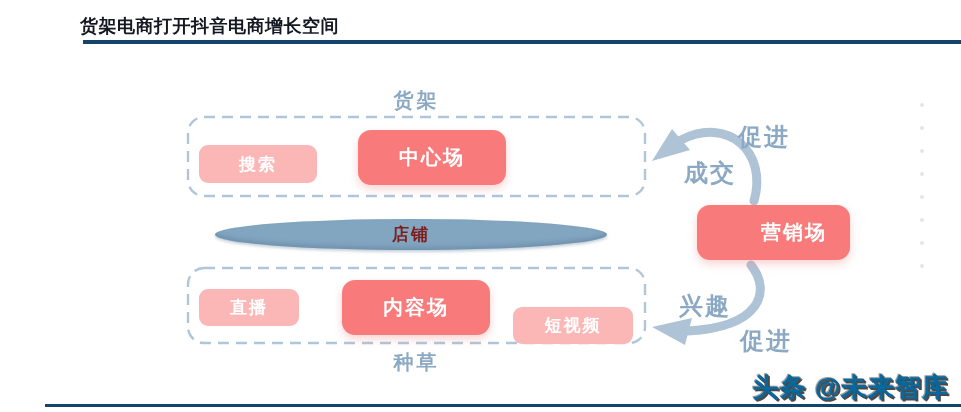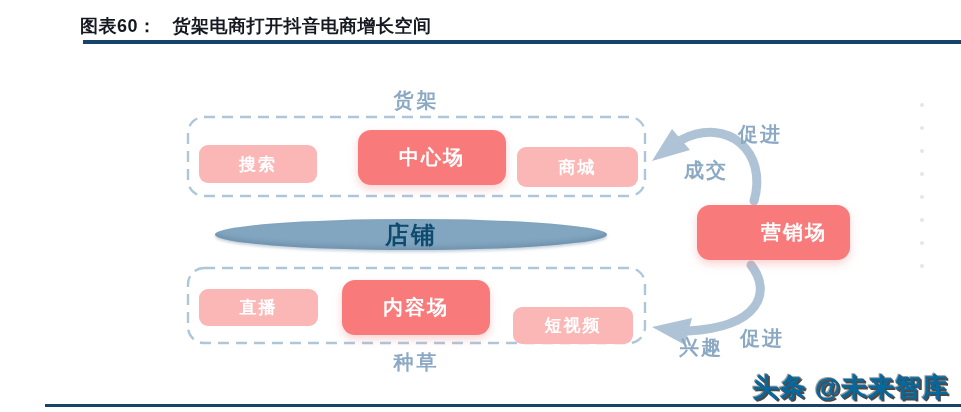--- a/index.html
+++ b/index.html
@@ -54,57 +54,56 @@
   .box.light{
     background:var(--light-box);border-radius:9px;font-size:17px;
   }
   .box.primary{
     background:var(--primary-box);border-radius:13px;font-size:20px;
     box-shadow:0 4px 8px rgba(240,130,130,0.35);
   }
   .box-search{left:199px;top:145px;width:118px;height:38px;}
   .box-central{left:342px;top:130px;width:148px;height:55px;margin-left:16px;}
   .box-mall{left:517px;top:147px;width:121px;height:40px;}
-  .box-live{left:199px;top:289px;width:119px;height:37px;}
+  .box-live{left:199px;top:289px;width:100px;height:37px;}
   .box-content{left:342px;top:280px;width:148px;height:55px;}
   .box-video{left:513px;top:289px;width:120px;height:37px;margin-top:18px;}
   .box-marketing{left:697px;top:205px;width:153px;height:55px;padding-left:41px;}
   
   .store-ellipse{
     position:absolute;left:215px;top:219px;width:392px;height:31px;border-radius:50%;
     background:var(--ellipse-fill);
     box-shadow:0 2px 3px rgba(90,120,150,0.35), inset 0 -3px 4px rgba(60,90,120,0.25);
     display:flex;align-items:center;justify-content:center;
-    color:#0c4a6e;font-weight:bold;font-size:24px;letter-spacing:2px;
+    color:#7f1d1d;font-weight:bold;font-size:17px;letter-spacing:2px;
   }
   
   .flow-label{
-    position:absolute;color:var(--label-blue);font-weight:bold;font-size:20px;
+    position:absolute;color:var(--label-blue);font-weight:bold;font-size:24px;
     letter-spacing:2px;white-space:nowrap;
   }
   .lbl-promote-top{left:738px;top:121px;}
   .lbl-deal{left:684px;top:157px;}
-  .lbl-interest{left:679px;top:290px;margin-top:44px;}
+  .lbl-interest{left:679px;top:290px;}
   .lbl-promote-bottom{left:740px;top:325px;}
   
   .watermark{
     position:absolute;right:12px;top:370px;
     font-size:26px;font-weight:bold;letter-spacing:1px;white-space:nowrap;
     color:#0369a1;
     text-shadow:2px 2px 0 #4a4a4a, 1px 1px 0 #5a5a5a, -1px -1px 0 #9a9a9a,
                 0 0 2px rgba(0,0,0,0.35);
   }
 </style>
 </head>
 <body>
 
 <div class="stage">
 
   <div class="header">
-    <span class="figure-label">图表60：</span>
     <span class="figure-title">货架电商打开抖音电商增长空间</span>
   </div>
   <div class="top-rule"></div>
 
   <svg class="svg-layer" viewBox="0 0 961 412">
     <rect class="dashed-rect" x="188" y="117" width="457" height="79" rx="16" stroke-dasharray="11 7"></rect>
     <rect class="dashed-rect" x="188" y="268" width="457" height="75" rx="16" stroke-dasharray="11 7"></rect>
 
     <path class="arrow-stroke" d="M 754 201 C 768 152, 728 116, 681 140"></path>
     <polygon class="arrow-head" points="652,161 672,129 690,150"></polygon>
@@ -120,21 +119,20 @@
       <circle class="faint-dot" cx="922" cy="197" r="2"></circle>
       <circle class="faint-dot" cx="922" cy="220" r="2"></circle>
       <circle class="faint-dot" cx="922" cy="243" r="2"></circle>
       <circle class="faint-dot" cx="922" cy="266" r="2"></circle>
     </g>
   </svg>
 
   <div class="group-label shelf">货架</div>
   <div class="box light box-search">搜索</div>
   <div class="box primary box-central">中心场</div>
-  <div class="box light box-mall">商城</div>
 
   <div class="store-ellipse">店铺</div>
 
   <div class="box light box-live">直播</div>
   <div class="box primary box-content">内容场</div>
   <div class="box light box-video">短视频</div>
   <div class="group-label seeding">种草</div>
 
   <div class="box primary box-marketing">营销场</div>
 

